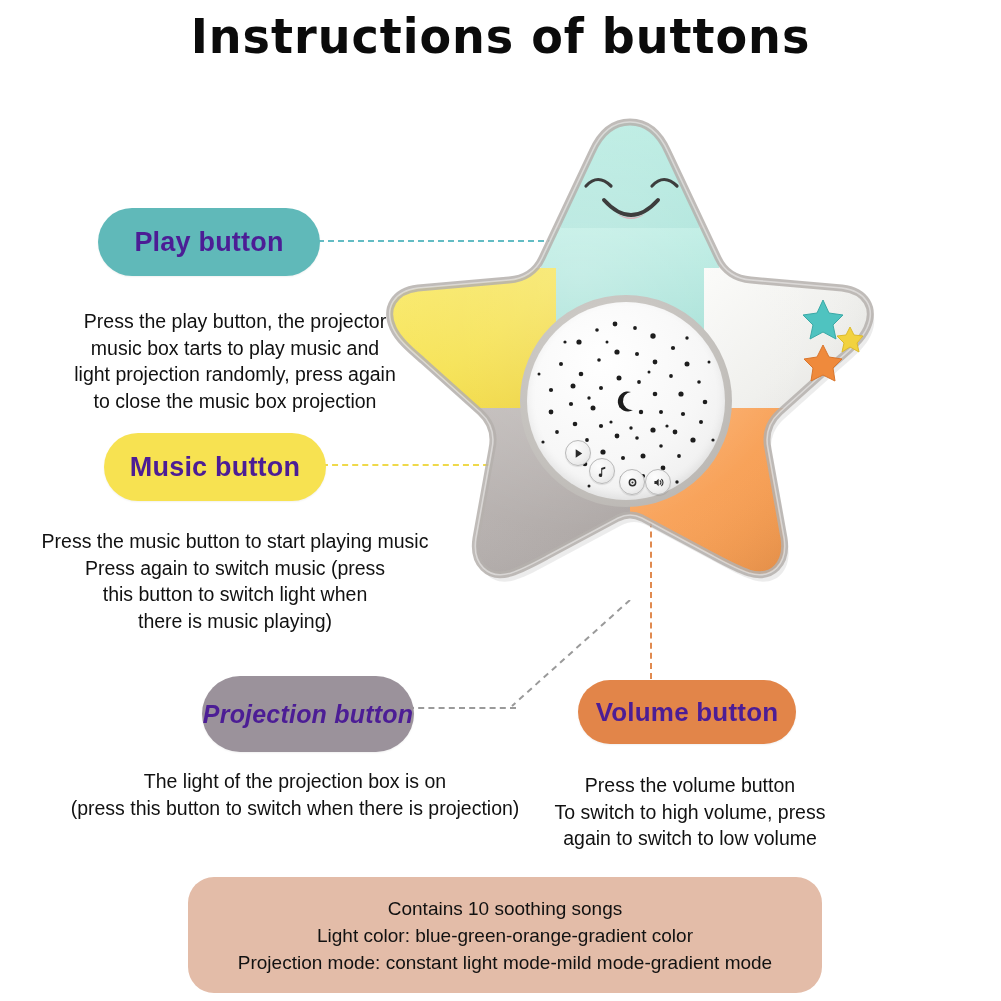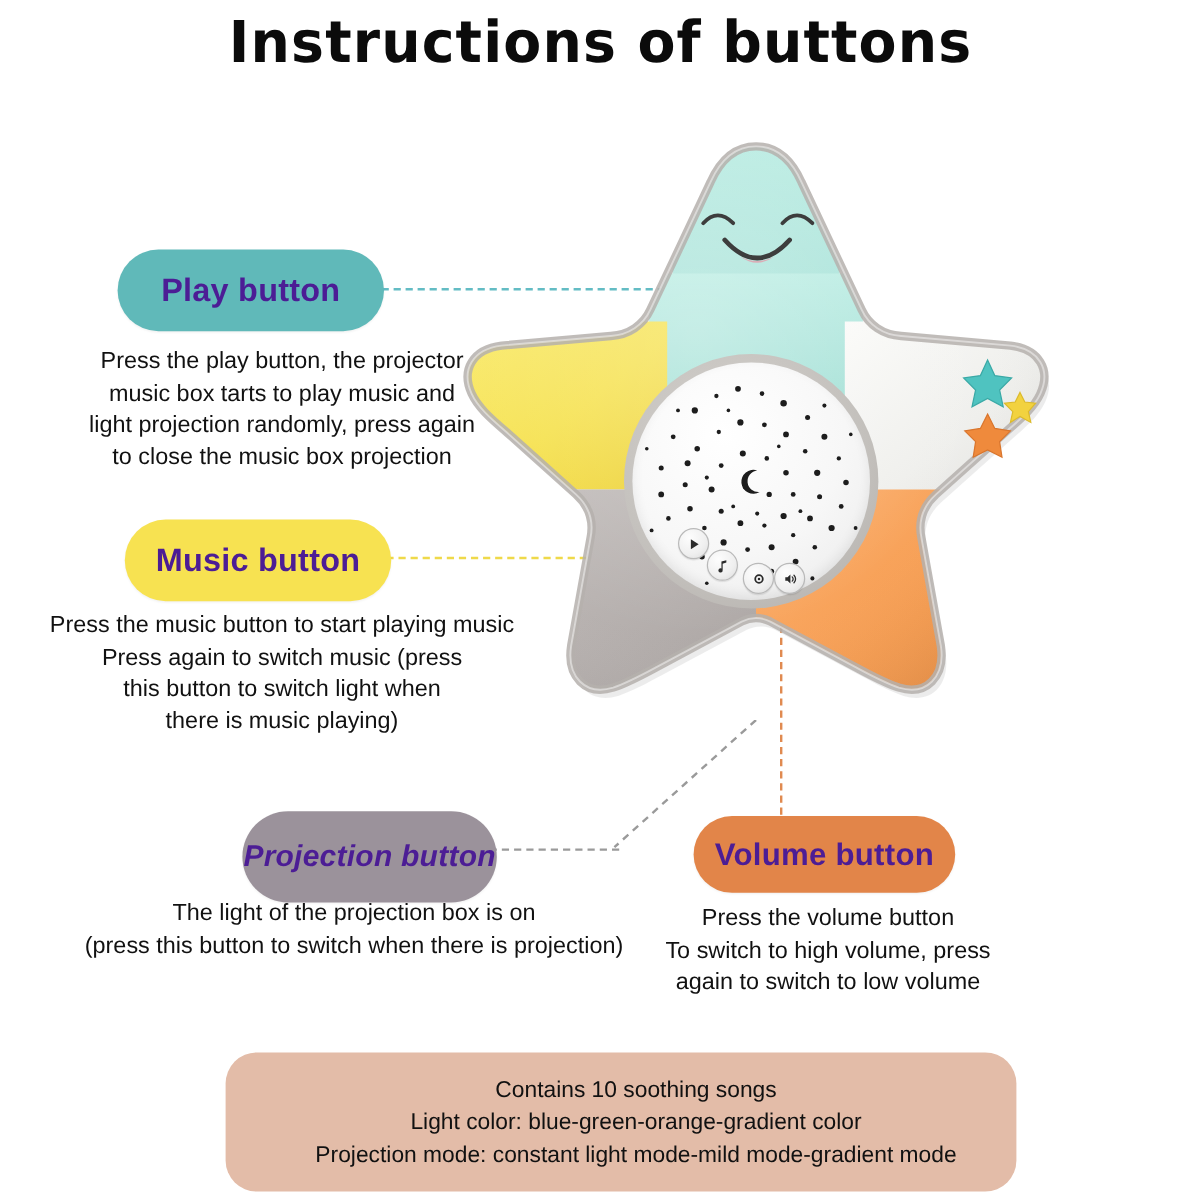--- a/index.html
+++ b/index.html
@@ -28,32 +28,32 @@
     white-space:nowrap;
   }
   #pill-play    {left:98px;  top:208px; width:222px;height:68px; background:#60b9b9;}
   #pill-music   {left:104px; top:433px; width:222px;height:68px; background:#f7e251;}
   #pill-project {left:202px; top:676px; width:212px;height:76px; background:#9b929b; font-size:25px;font-style:italic;}
   #pill-volume  {left:578px; top:680px; width:218px;height:64px; background:#e28549; font-size:26px;}
 
   
   .para{
     position:absolute;text-align:center;color:#111111;
-    font-size:19.5px;line-height:26.5px;white-space:nowrap;
+    font-size:19.5px;line-height:26.5px;white-space:nowrap;margin-top:20px;
   }
   #para-play    {left:35px;  top:288px; width:400px;}
   #para-music   {left:10px;  top:508px; width:450px;}
   #para-project {left:50px;  top:748px; width:490px;}
   #para-volume  {left:540px; top:752px; width:300px;}
 
   
   #summary-panel{
     position:absolute;left:188px;top:877px;width:634px;height:116px;
     background:#e3bca8;border-radius:26px;
-    display:flex;flex-direction:column;align-items:center;justify-content:center;padding-left:25px;
+    display:flex;flex-direction:column;align-items:center;justify-content:center;
   }
   #summary-panel .sline{
     font-size:19px;line-height:27px;color:#111;white-space:nowrap;
   }
 
   
   .conn{position:absolute;pointer-events:none;}
   .h-dash{border-top-width:2px;border-top-style:dashed;height:0;}
   .v-dash{border-left-width:2px;border-left-style:dashed;width:0;}
 

